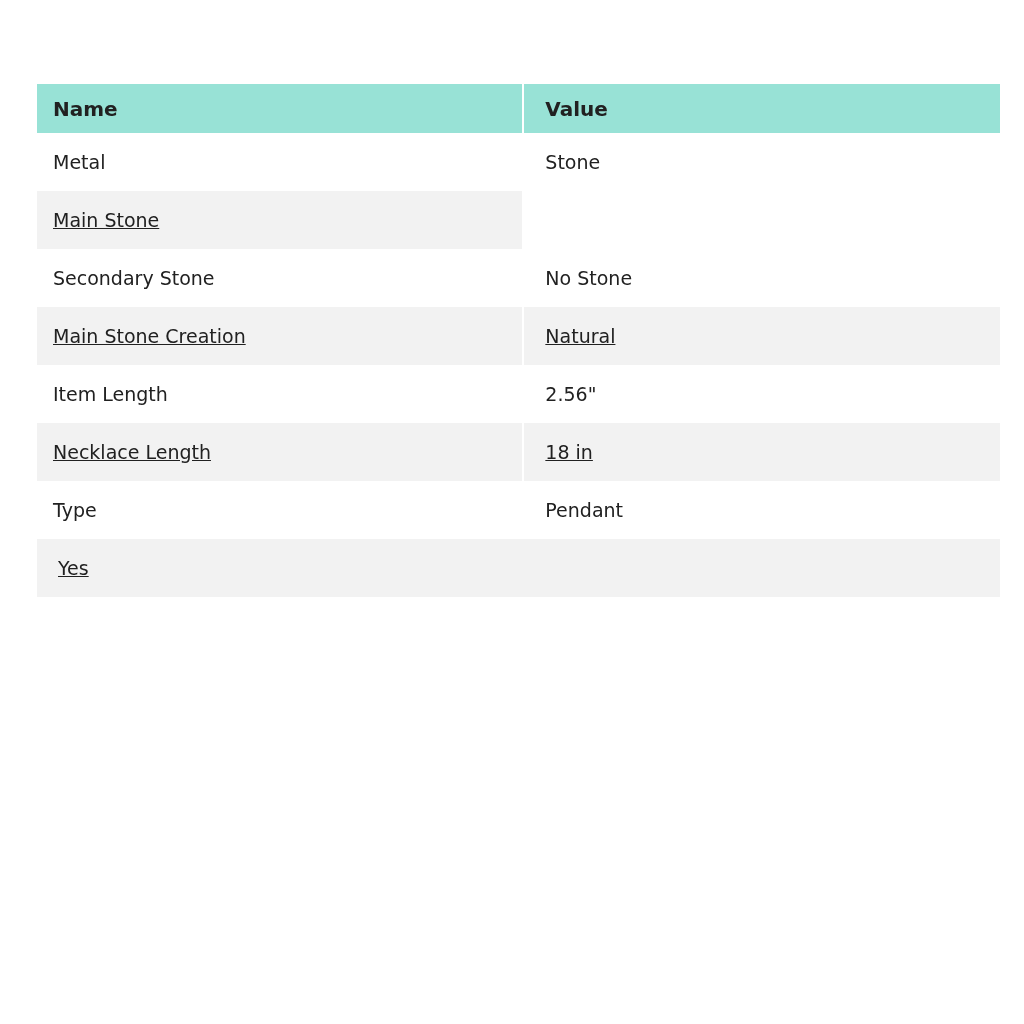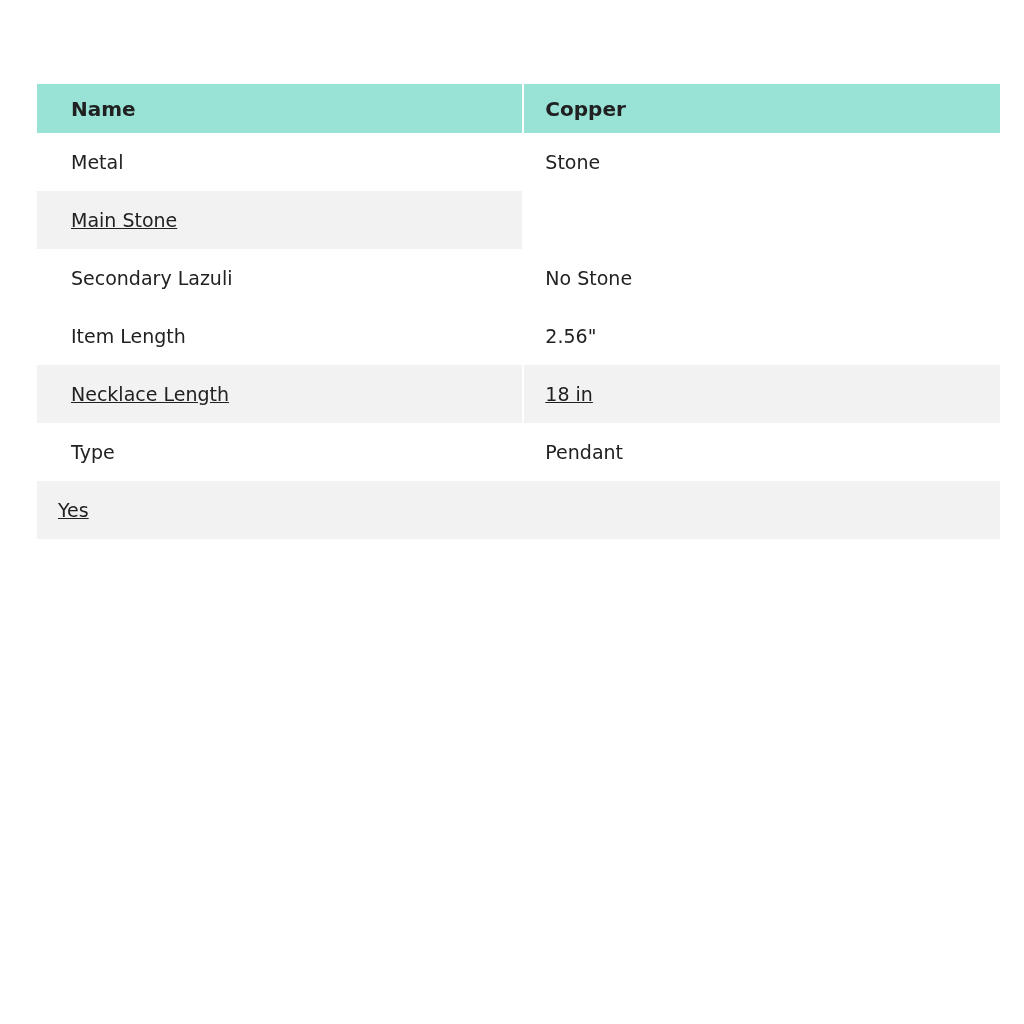--- a/index.html
+++ b/index.html
@@ -25,21 +25,21 @@
   .cell {
     box-sizing: border-box;
     display: flex;
     align-items: center;
     color: #212121;
     font-size: 19px;
     line-height: 1.2;
   }
   .cell.name-col {
     width: 50.4%;
-    padding-left: 34px;
+    padding-left: 16px;
   }
   .cell.value-col {
     flex: 1;
     padding-left: 21px;
   }
   .header-row .cell {
     height: 49px;
     font-weight: 700;
     font-size: 20px;
     background: #98e2d6;
@@ -54,37 +54,41 @@
     text-decoration: underline;
   }
 </style>
 </head>
 <body>
 
 <div class="spec-table">
 
   <div class="row header-row">
     <div class="cell name-col">Name</div>
-    <div class="cell value-col">Copper</div>
+    <div class="cell value-col">Value</div>
   </div>
 
   <div class="row body-row">
     <div class="cell name-col">Metal</div>
     <div class="cell value-col">Stone</div>
   </div>
 
   <div class="row body-row striped">
     <div class="cell name-col">Main Stone</div>
   </div>
 
   <div class="row body-row">
-    <div class="cell name-col">Secondary Lazuli</div>
+    <div class="cell name-col">Secondary Stone</div>
     <div class="cell value-col">No Stone</div>
   </div>
 
+  <div class="row body-row striped">
+    <div class="cell name-col">Main Stone Creation</div>
+    <div class="cell value-col">Natural</div>
+  </div>
 
   <div class="row body-row">
     <div class="cell name-col">Item Length</div>
     <div class="cell value-col">2.56"</div>
   </div>
 
   <div class="row body-row striped">
     <div class="cell name-col">Necklace Length</div>
     <div class="cell value-col">18 in</div>
   </div>

